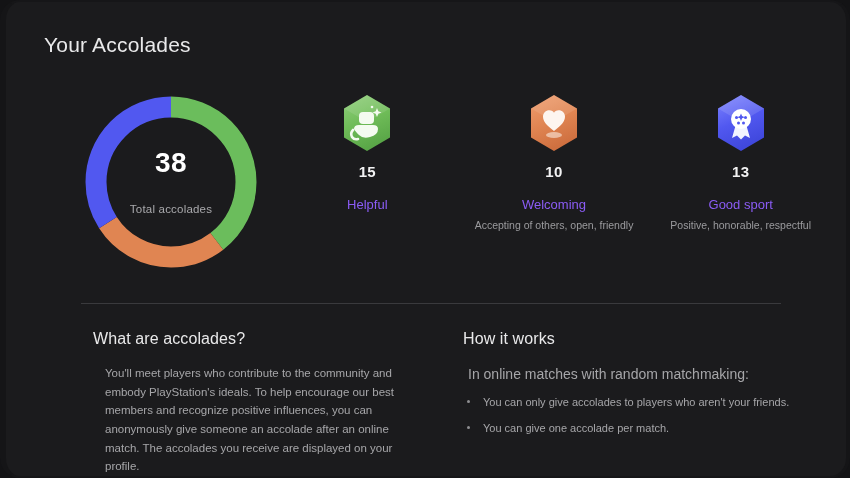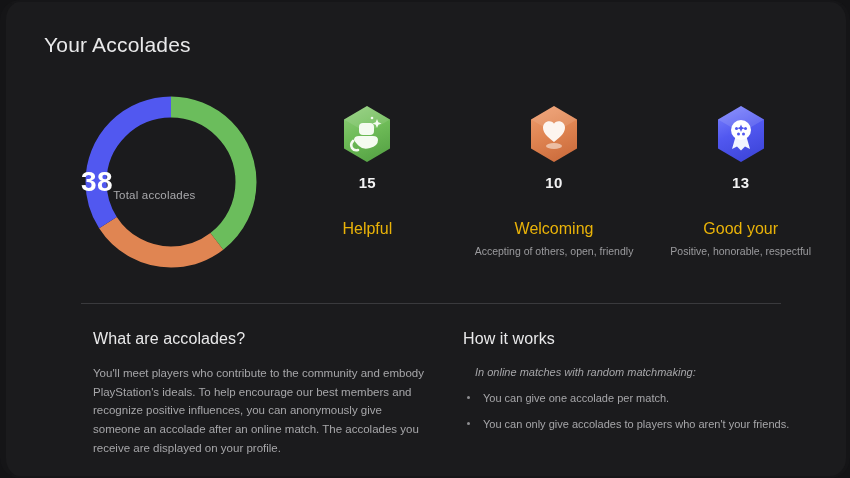--- a/index.html
+++ b/index.html
@@ -61,42 +61,43 @@
     width: 180px;
     height: 180px;
   }
   .donut-center {
     position: absolute;
     left: 0;
     top: 0;
     width: 180px;
     height: 180px;
     display: flex;
-    flex-direction: row;
+    flex-direction: column;
     align-items: center;
+    justify-content: center;
   }
   .donut-total {
     font-size: 28px;
     font-weight: 700;
     color: #ffffff;
     line-height: 1;
     letter-spacing: 0.5px;
   }
   .donut-label {
     margin-top: 26px;
     font-size: 11.5px;
     color: #a9a9ac;
     letter-spacing: 0.2px;
   }
 
   
   .cats {
     position: absolute;
     left: 268px;
-    top: 20px;
+    top: 9px;
     width: 560px;
     display: flex;
   }
   .cat {
     flex: 1 1 0;
     display: flex;
     flex-direction: column;
     align-items: center;
     text-align: center;
   }
@@ -110,23 +111,23 @@
   }
   .hex svg { display:block; width: 52px; height: 58px; }
   .cat-count {
     margin-top: 11px;
     font-size: 15px;
     font-weight: 700;
     color: #f2f2f3;
     letter-spacing: 0.3px;
   }
   .cat-name {
-    margin-top: 29px;
-    font-size: 16px;
-    color: #eab308;
+    margin-top: 17px;
+    font-size: 13px;
+    color: #8b5cf6;
   }
   .cat-desc {
     margin-top: 6px;
     font-size: 10.5px;
     line-height: 1.35;
     color: #9b9b9e;
     max-width: 172px;
   }
 
   
@@ -158,28 +159,27 @@
     font-size: 16px;
     font-weight: 400;
     color: #e9e9ea;
     margin: 0 0 16px 0;
     letter-spacing: 0.1px;
   }
   .col-body {
     font-size: 11.5px;
     line-height: 1.62;
     color: #a6a6a9;
-    margin: 0;
+    margin: 12px;
   }
   .col-intro {
-    font-size: 11px;
+    font-size: 14px;
     line-height: 1.5;
     color: #a6a6a9;
-    margin: 0 0 10px 12px;
-    font-style: italic;
+    margin: 0 0 10px 5px;
   }
   .bullets {
     list-style: none;
     margin: 0;
     padding: 0;
   }
   .bullets li {
     position: relative;
     padding-left: 20px;
     margin-bottom: 12px;
@@ -285,39 +285,39 @@
             <g fill="#5158f0">
               <path d="M26 19.5 l1.1 2.6 l2.6 1.1 l-2.6 1.1 l-1.1 2.6 l-1.1 -2.6 l-2.6 -1.1 l2.6 -1.1 z"></path>
               <circle cx="21.5" cy="23.5" r="1.5"></circle>
               <circle cx="30.5" cy="23.5" r="1.5"></circle>
               <circle cx="23.5" cy="29" r="1.5"></circle>
               <circle cx="28.5" cy="29" r="1.5"></circle>
             </g>
           </svg>
         </div>
         <div class="cat-count">13</div>
-        <div class="cat-name">Good your</div>
+        <div class="cat-name">Good sport</div>
         <div class="cat-desc">Positive, honorable, respectful</div>
       </div>
 
     </div>
   </div>
 
   <div class="divider"></div>
 
   <div class="info">
 
     <div class="col col-left">
       <h2 class="col-head">What are accolades?</h2>
       <p class="col-body">You'll meet players who contribute to the community and embody PlayStation's ideals. To help encourage our best members and recognize positive influences, you can anonymously give someone an accolade after an online match. The accolades you receive are displayed on your profile.</p>
     </div>
 
     <div class="col col-right">
       <h2 class="col-head">How it works</h2>
       <p class="col-intro">In online matches with random matchmaking:</p>
       <ul class="bullets">
+        <li><span class="dot"></span><span>You can only give accolades to players who aren't your friends.</span></li>
         <li><span class="dot"></span><span>You can give one accolade per match.</span></li>
-        <li><span class="dot"></span><span>You can only give accolades to players who aren't your friends.</span></li>
       </ul>
     </div>
 
   </div>
 </div>
 
 </body></html>

